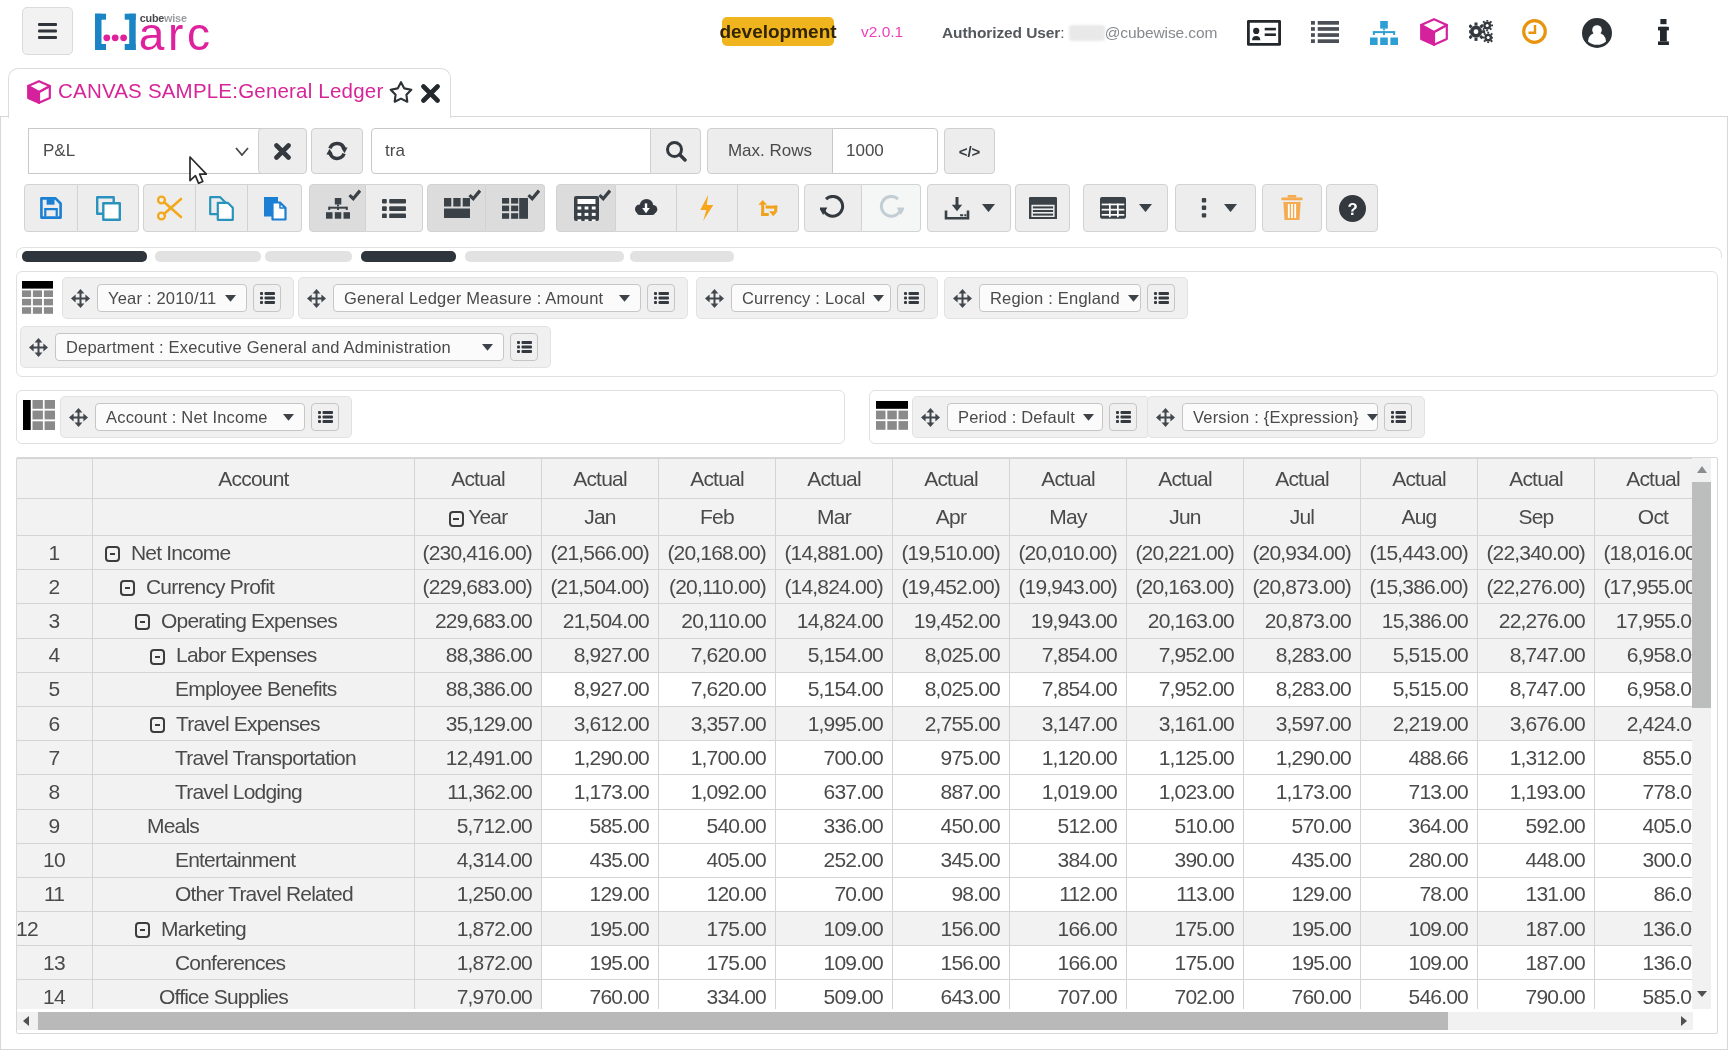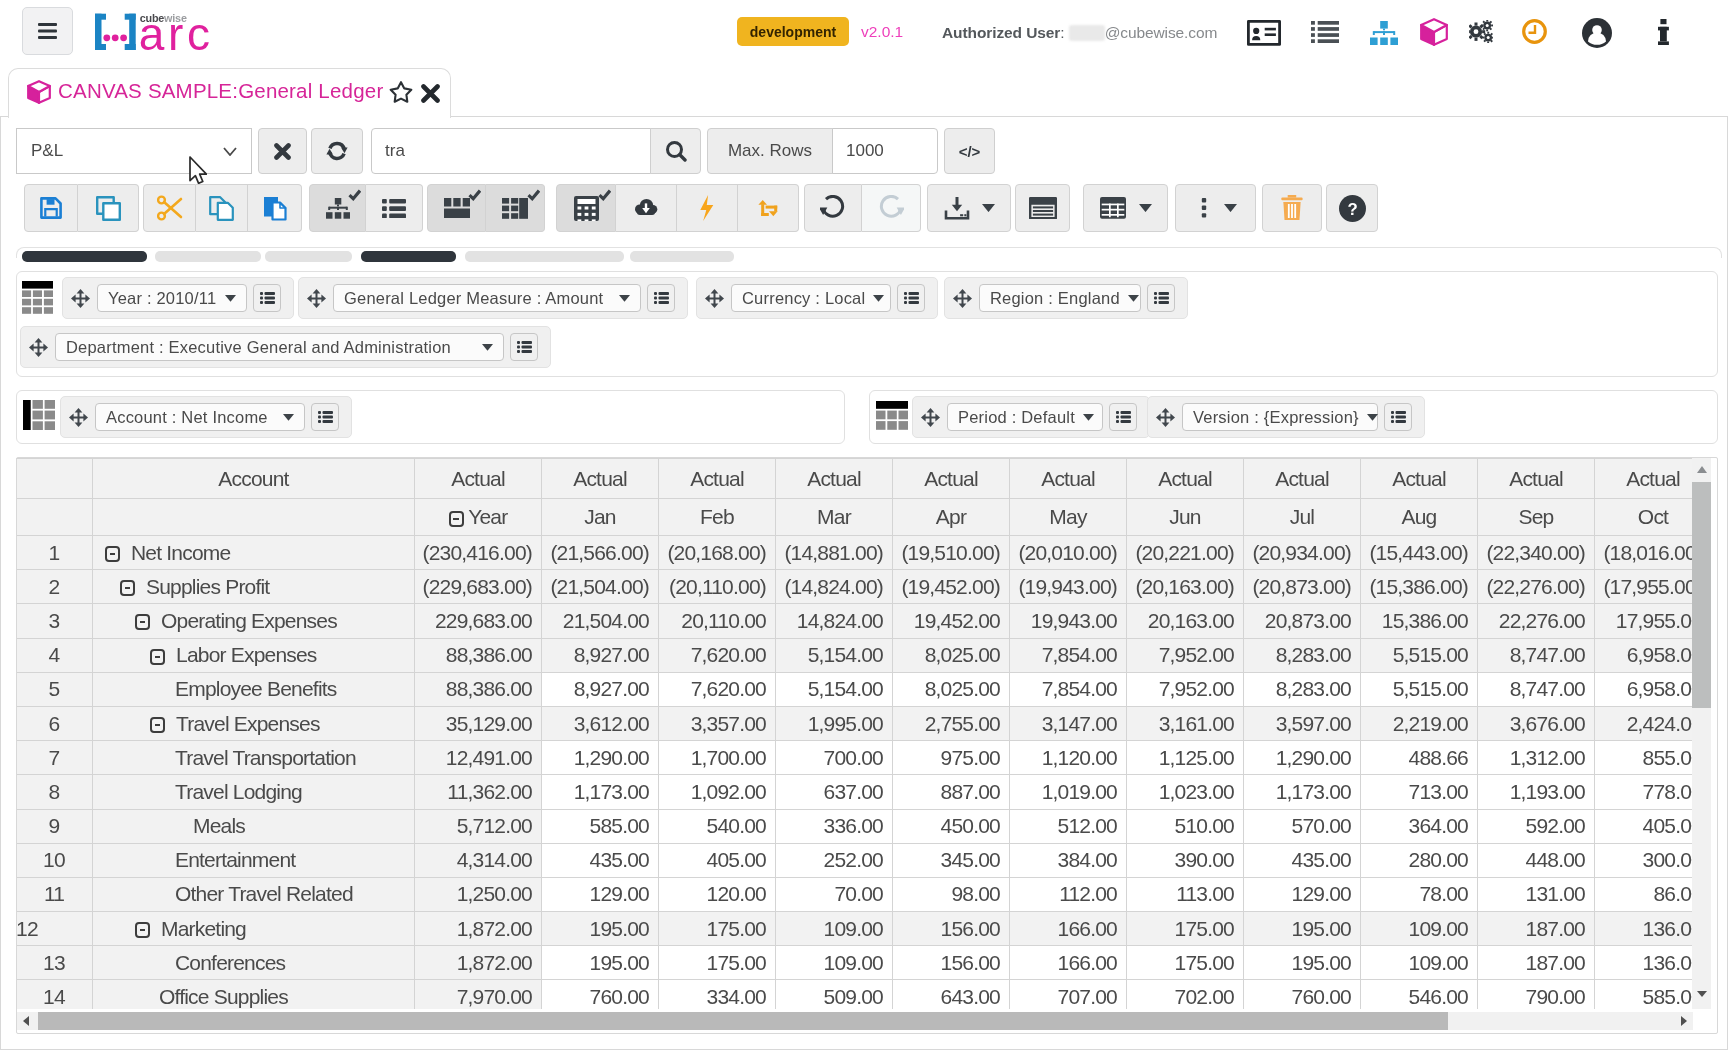--- a/index.html
+++ b/index.html
@@ -39,21 +39,21 @@
         <rect x="4.0" y="34.0" width="11.0" height="6.0" fill="#1b84c4"></rect>
         <rect x="38.2" y="3.7" width="6.5" height="36.3" fill="#1b84c4"></rect>
         <rect x="33.7" y="3.7" width="11.0" height="6.0" fill="#1b84c4"></rect>
         <rect x="33.7" y="34.0" width="11.0" height="6.0" fill="#1b84c4"></rect>
         <circle cx="15.8" cy="27.8" r="3.4" fill="#e0219e"></circle>
         <circle cx="24.2" cy="27.8" r="3.4" fill="#e0219e"></circle>
         <circle cx="32.6" cy="27.8" r="3.4" fill="#e0219e"></circle>
         <text x="48.7" y="12.3" font-size="10.8" font-weight="bold" fill="#4a4a4e" font-family="Liberation Sans" letter-spacing="-0.2">cube<tspan fill="#9b9da0">wise</tspan></text>
         <text x="47.8" y="39.8" font-size="46" fill="#e0219e" font-family="Liberation Sans" letter-spacing="3.6">arc</text>
       </svg></div>
-<div class="abs" style="left:737px;top:17px;width:112px;height:29px;background:#f0b41f;border-radius:5px;color:#332400;font-weight:bold;font-size:14px;display:flex;align-items:center;justify-content:center;">development</div>
+<div class="abs" style="left:722px;top:17px;width:112px;height:29px;background:#f0b41f;border-radius:5px;color:#332400;font-weight:bold;font-size:19px;display:flex;align-items:center;justify-content:center;">development</div>
 <div class="abs" style="left:861px;top:23px;color:#ee3fbb;font-size:15.5px;">v2.0.1</div>
 <div class="abs" style="left:942px;top:24px;font-size:15.5px;color:#86898c;letter-spacing:-0.1px;"><span style="color:#54585c;font-weight:bold;">Authorized User</span><span style="color:#54585c;">:</span> <span style="display:inline-block;width:36px;height:16px;background:#e9e9e9;border-radius:3px;vertical-align:-3px;filter:blur(1.2px);"></span>@cubewise.com</div>
 <div class="abs" style="left:1247px;top:20px;line-height:0;"><svg width="34" height="26" viewBox="0 0 34 26">
         <path d="M1.4 1.4 h31.2 v23.04 h-31.2 Z" fill="none" stroke="#23282d" stroke-width="2.8" stroke-linejoin="round"></path>
         <circle cx="9.2" cy="10.9" r="3.1" fill="#23282d"></circle>
         <path d="M5.1 20.1552 a4.08 4.08 0 0 1 8.16 0 Z" fill="#23282d"></path>
         <rect x="17.7" y="7.8" width="11.2" height="2.6" fill="#23282d"></rect>
         <rect x="17.7" y="13.4" width="11.2" height="2.6" fill="#23282d"></rect>
       </svg></div>
 <div class="abs" style="left:1311px;top:21px;line-height:0;"><svg width="28" height="22" viewBox="0 0 28 22">
@@ -136,21 +136,21 @@
         <path d="M22.8 6.0 L22.8 18.0 L12.0 22.8 L12.0 12.0 Z" fill="#fff" stroke="#d6219c" stroke-width="2.2" stroke-linejoin="round"></path>
         <path d="M12.0 1.2 L22.8 6.0 L12.0 12.0 L1.2 6.0 Z" fill="#fff" stroke="#d6219c" stroke-width="2.2" stroke-linejoin="round"></path>
       </svg></div>
 <div class="abs" style="left:58px;top:79px;font-size:20.5px;color:#d62598;letter-spacing:0.2px;">CANVAS SAMPLE:General Ledger</div>
 <div class="abs" style="left:389px;top:81px;line-height:0;"><svg width="24" height="24" viewBox="0 0 24 24">
         <polygon points="12.0,1.2 15.3,7.4 22.3,8.7 17.4,13.7 18.3,20.7 12.0,17.6 5.7,20.7 6.6,13.7 1.7,8.7 8.7,7.4" fill="none" stroke="#2c3136" stroke-width="2.1" stroke-linejoin="round"></polygon>
       </svg></div>
 <div class="abs" style="left:421px;top:84px;line-height:0;"><svg width="19" height="19" viewBox="0 0 19 19">
         <path d="M2.5 2.5 L16.5 16.5 M16.5 2.5 L2.5 16.5" fill="none" stroke="#23282d" stroke-width="4.6" stroke-linecap="round"></path>
       </svg></div>
-<div class="abs" style="left:16px;top:128px;width:236px;height:46px;background:#fff;border:1px solid #c9c9c9;border-radius:0;display:flex;align-items:center;justify-content:space-between;padding:8px 14px;font-size:17px;color:#4a4a4a;">P&amp;L<span><svg width="14" height="9" viewBox="0 0 14 9">
+<div class="abs" style="left:28px;top:128px;width:236px;height:46px;background:#fff;border:1px solid #c9c9c9;border-radius:0;display:flex;align-items:center;justify-content:space-between;padding:8px 14px;font-size:17px;color:#4a4a4a;">P&amp;L<span><svg width="14" height="9" viewBox="0 0 14 9">
           <path d="M1 1 L7 8 L13 1" fill="none" stroke="#4a4a4a" stroke-width="1.8"></path>
         </svg></span></div>
 <div class="btn1" style="left:258px;width:49px;">
       <svg width="17" height="17" viewBox="0 0 17 17">
         <path d="M2.5 2.5 L14.5 14.5 M14.5 2.5 L2.5 14.5" fill="none" stroke="#33393f" stroke-width="4.6" stroke-linecap="round"></path>
       </svg>
     </div>
 <div class="btn1" style="left:311px;width:52px;">
       <svg width="24" height="24" viewBox="0 0 24 24">
         <path d="M4.95 9.43 A7.5 7.5 0 0 1 19.24 10.06" fill="none" stroke="#33393f" stroke-width="3.6"></path>
@@ -654,21 +654,21 @@
             <td class="sh num">(19,510.00)</td>
             <td class="sh num">(20,010.00)</td>
             <td class="sh num">(20,221.00)</td>
             <td class="sh num">(20,934.00)</td>
             <td class="sh num">(15,443.00)</td>
             <td class="sh num">(22,340.00)</td>
             <td class="sh num">(18,016.00)</td>
           </tr>
           <tr>
             <td class="sh" style="text-align:center;">2</td>
-            <td class="sh" style="padding-left:27px;"><span class="mbox"></span><span style="margin-left:11px;">Supplies Profit</span></td>
+            <td class="sh" style="padding-left:27px;"><span class="mbox"></span><span style="margin-left:11px;">Currency Profit</span></td>
             <td class="sh num">(229,683.00)</td>
             <td class="sh num">(21,504.00)</td>
             <td class="sh num">(20,110.00)</td>
             <td class="sh num">(14,824.00)</td>
             <td class="sh num">(19,452.00)</td>
             <td class="sh num">(19,943.00)</td>
             <td class="sh num">(20,163.00)</td>
             <td class="sh num">(20,873.00)</td>
             <td class="sh num">(15,386.00)</td>
             <td class="sh num">(22,276.00)</td>
@@ -759,21 +759,21 @@
             <td class="num">887.00</td>
             <td class="num">1,019.00</td>
             <td class="num">1,023.00</td>
             <td class="num">1,173.00</td>
             <td class="num">713.00</td>
             <td class="num">1,193.00</td>
             <td class="num">778.00</td>
           </tr>
           <tr>
             <td class="sh" style="text-align:center;">9</td>
-            <td class="sh" style="padding-left:100px;margin-top:8px;">Meals</td>
+            <td class="sh" style="padding-left:54px;margin-top:8px;">Meals</td>
             <td class="sh num">5,712.00</td>
             <td class="num">585.00</td>
             <td class="num">540.00</td>
             <td class="num">336.00</td>
             <td class="num">450.00</td>
             <td class="num">512.00</td>
             <td class="num">510.00</td>
             <td class="num">570.00</td>
             <td class="num">364.00</td>
             <td class="num">592.00</td>

